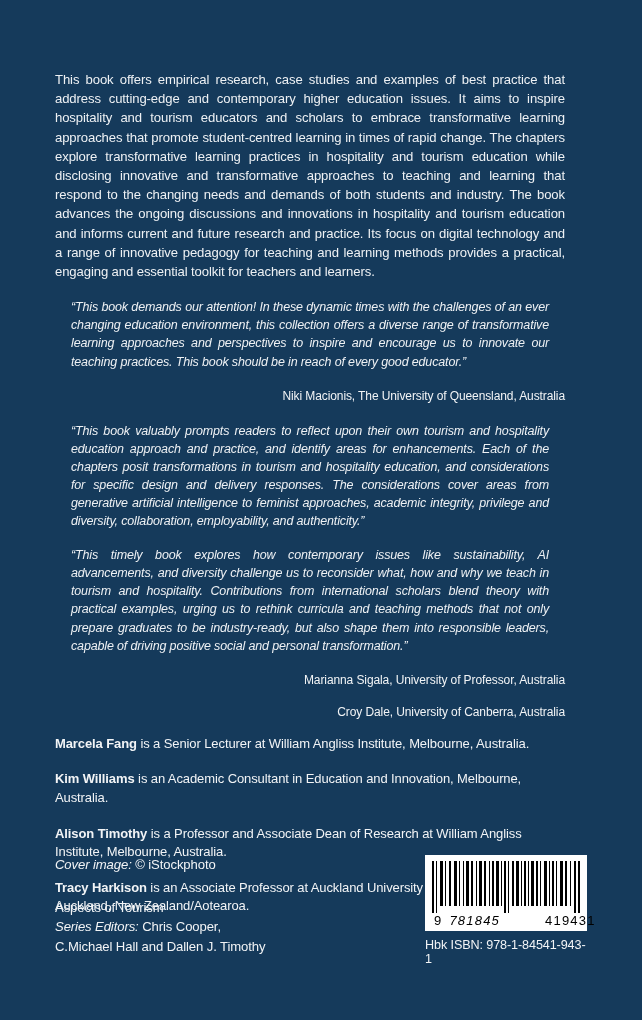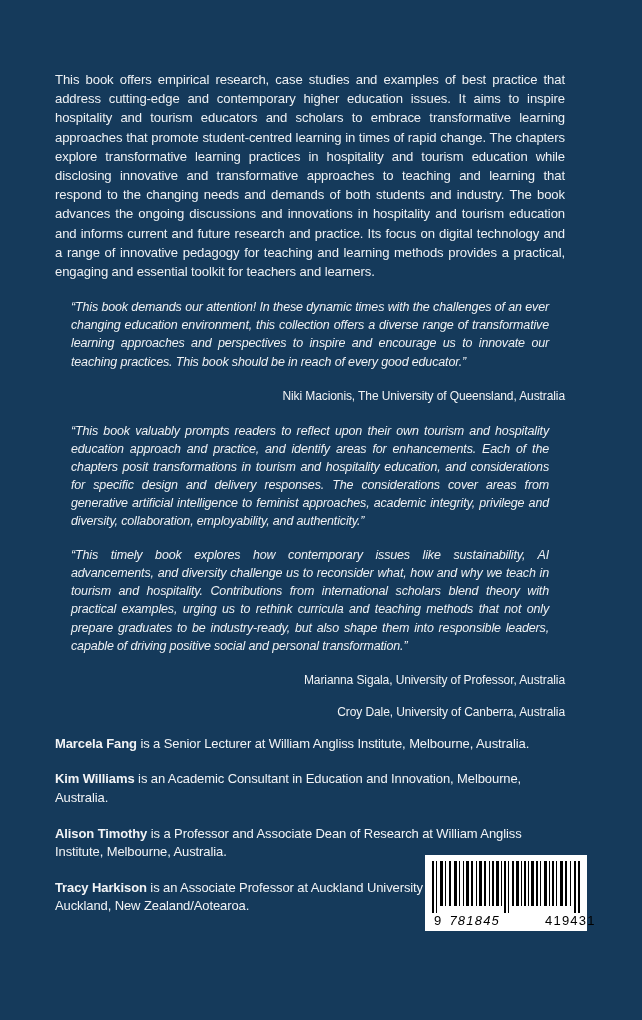--- a/index.html
+++ b/index.html
@@ -172,20 +172,28 @@
     <p class="quote-attr">Croy Dale, University of Canberra, Australia</p>
   </div>
 
   <div class="bios">
     <p class="bio"><b>Marcela Fang</b><span> is a Senior Lecturer at William Angliss Institute, Melbourne, Australia.</span></p>
     <p class="bio"><b>Kim Williams</b><span> is an Academic Consultant in Education and Innovation, Melbourne, Australia.</span></p>
     <p class="bio"><b>Alison Timothy</b><span> is a Professor and Associate Dean of Research at William Angliss Institute, Melbourne, Australia.</span></p>
     <p class="bio"><b>Tracy Harkison</b><span> is an Associate Professor at Auckland University of Technology, Auckland, New Zealand/Aotearoa.</span></p>
   </div>
 
+  <div class="footer">
+    <p class="cover-image-line"><i>Cover image:</i><span> © iStockphoto</span></p>
+    <div class="series">
+      <div>Aspects of Tourism</div>
+      <div><span class="series-editors-label">Series Editors:</span><span> Chris Cooper,</span></div>
+      <div>C.Michael Hall and Dallen J. Timothy</div>
+    </div>
+  </div>
 
   <div class="barcode-area">
     <div class="barcode-panel">
       <svg class="barcode-bars" viewBox="0 0 148 52" preserveAspectRatio="none">
         <g fill="#000000">
           <rect x="0" y="0" width="2" height="52"></rect>
           <rect x="4" y="0" width="1" height="52"></rect>
           <rect x="8" y="0" width="3" height="45"></rect>
           <rect x="13" y="0" width="1" height="45"></rect>
           <rect x="17" y="0" width="2" height="45"></rect>
@@ -221,15 +229,16 @@
           <rect x="142" y="0" width="2" height="52"></rect>
           <rect x="146" y="0" width="2" height="52"></rect>
         </g>
       </svg>
       <div class="barcode-digits">
         <span class="d-left">9</span>
         <span class="d-mid">781845</span>
         <span class="d-right">419431</span>
       </div>
     </div>
+    <div class="isbn-line">Hbk ISBN: 978-1-84541-943-1</div>
   </div>
 
 </div>
 
 </body></html>

